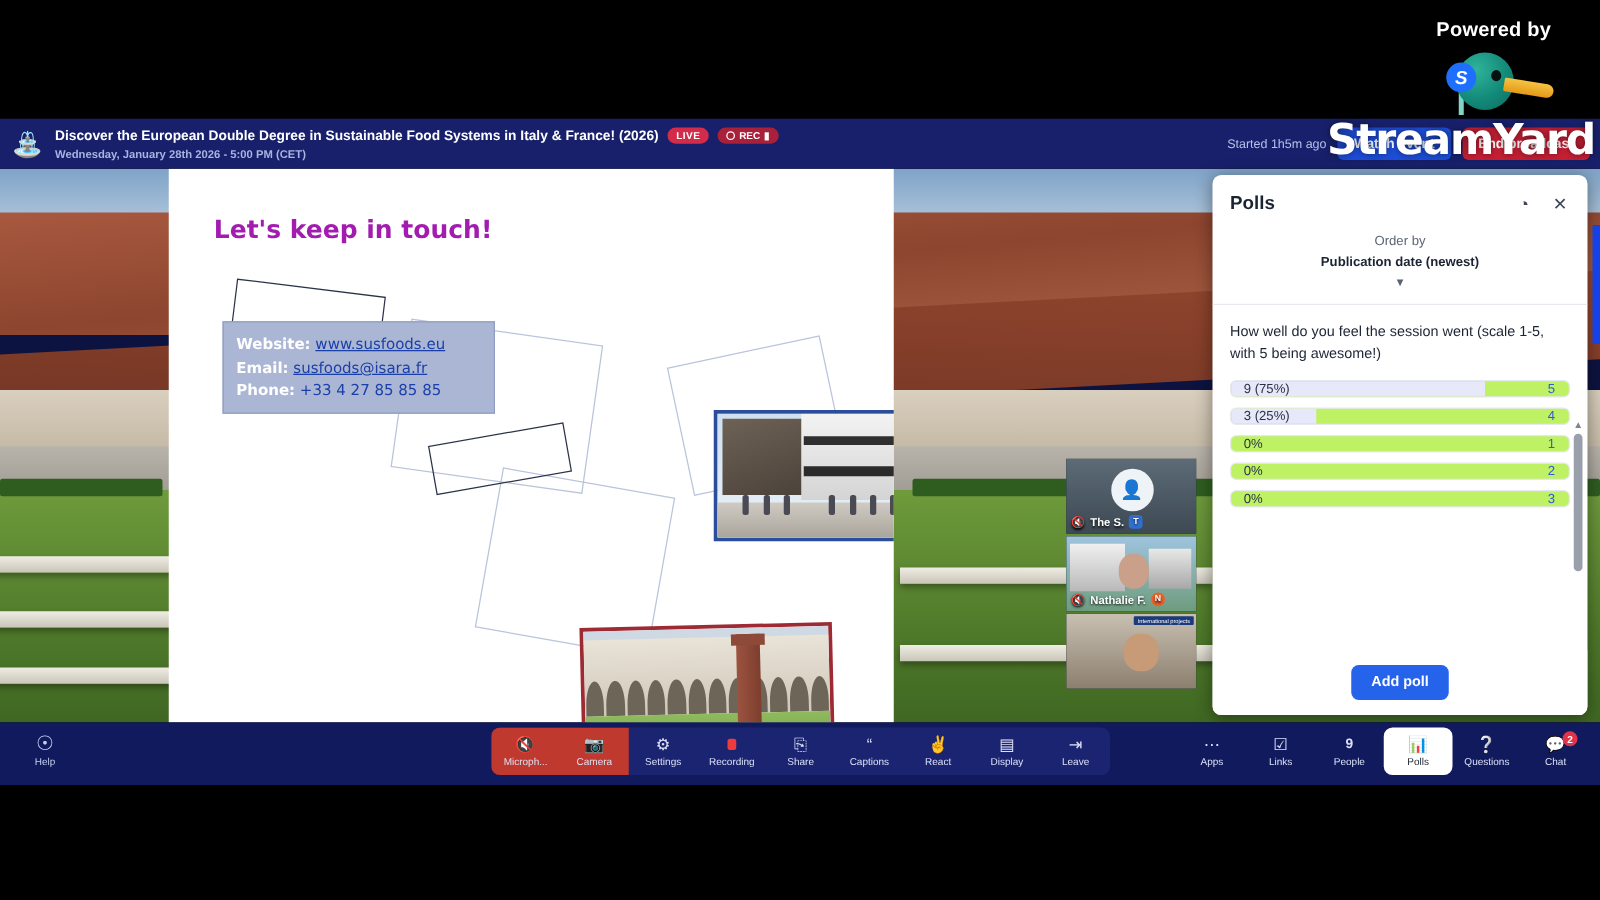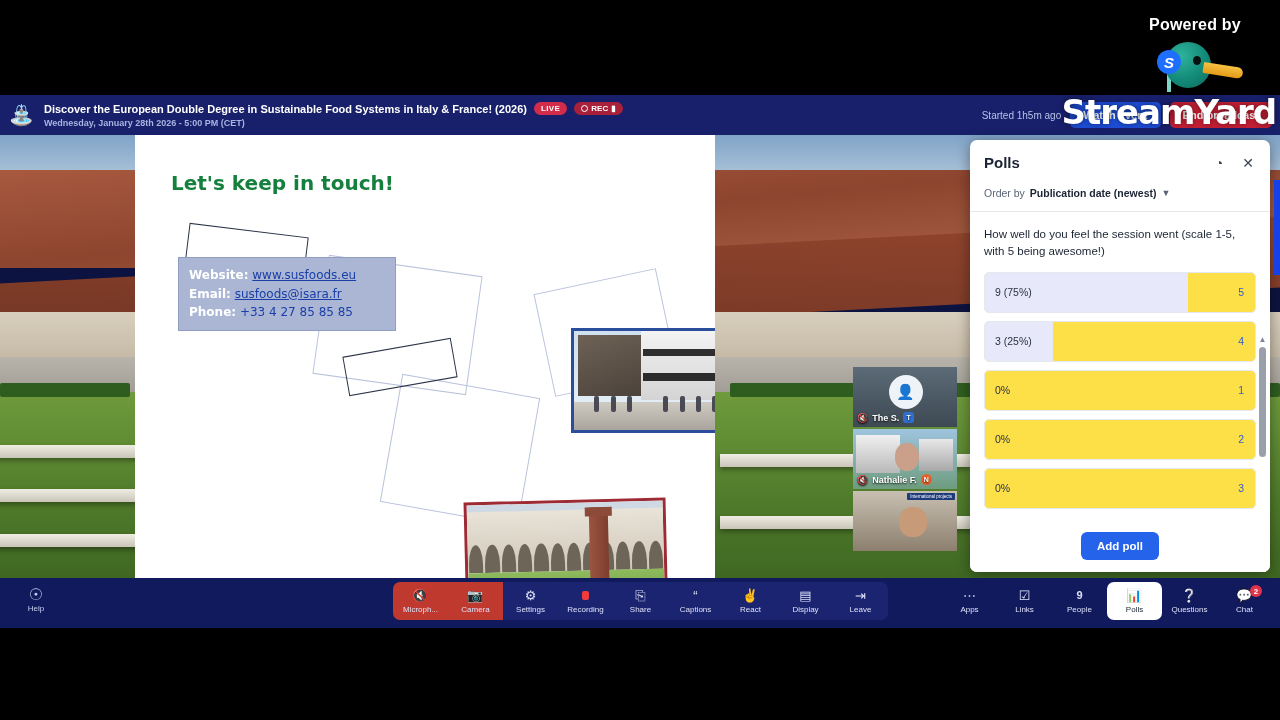--- a/index.html
+++ b/index.html
@@ -92,21 +92,21 @@
     box-shadow:0 3px 5px rgba(0,0,0,.35);
   }
   .hedge { position:absolute; height:14px; background:#2f5d20; border-radius:2px; }
 
   
   .slide {
     position:absolute; left:135px; top:0; width:580px; height:443px;
     background:#fff; overflow:hidden;
   }
   .slide-title {
-    position:absolute; left:36px; top:36px; color:#15803d;
+    position:absolute; left:36px; top:36px; color:#a21caf;
     font-size:20px; font-weight:bold; font-family:"DejaVu Sans", sans-serif;
   }
   .contact-box {
     position:absolute; left:43px; top:122px; width:218px; padding:8px 10px;
     background:#aab6d4; border:1px solid #8f9dc0;
   }
   .contact-line { font-size:12px; color:#fff; line-height:1.55; font-family:"DejaVu Sans", sans-serif; }
   .contact-line .lbl { font-weight:bold; }
   .contact-line .val { color:#1a3fa8; text-decoration:underline;margin-top:19px; }
   .contact-line .val.plain { text-decoration:none; }
@@ -176,29 +176,29 @@
 
   
   .polls {
     position:absolute; left:970px; top:140px; width:300px; height:432px;
     background:#fff; border-radius:7px; box-shadow:0 2px 14px rgba(0,0,0,.4); overflow:hidden;
   }
   .polls-head { display:flex; align-items:center; padding:14px 14px 10px 14px; }
   .polls-title { font-size:15px; font-weight:bold; color:#1b2433; }
   .polls-actions { margin-left:auto; display:flex; align-items:center; gap:13px; color:#3c4656; }
   .ico-btn { width:16px; height:16px; cursor:pointer; display:flex; align-items:center; justify-content:center; font-size:14px; }
-  .order-row { display:flex; align-items:center; gap:5px; padding:6px 14px 12px 14px; font-size:10.5px; color:#5b6475; }
+  .order-row { display:flex; align-items:center; gap:5px; padding:6px 14px 12px 14px; font-size:10.5px; color:#5b6475;flex-direction:column; }
   .order-row b { color:#1b2433; }
   .chev { font-size:9px; color:#5b6475; }
   .divider { height:1px; background:#e7e9ef; }
   .poll-body { position:relative; padding:14px 14px 6px 14px; height:316px; overflow:hidden; }
   .poll-q { font-size:11.5px; color:#1b2433; line-height:1.5; margin-bottom:11px; }
   .opt {
-    position:relative; height:41px; border:1px solid #e6e8ef; border-radius:5px;
-    margin-bottom:8px; display:flex; align-items:center; overflow:hidden; background:#fde047;
+    position:relative; height:14px; border:1px solid #e6e8ef; border-radius:5px;
+    margin-bottom:8px; display:flex; align-items:center; overflow:hidden; background:#bef264;
   }
   .opt-fill { position:absolute; left:0; top:0; height:100%; background:#e7e8fa; }
   .opt-label { position:relative; font-size:10.5px; color:#2a3242; padding-left:10px; }
   .opt-num { position:relative; margin-left:auto; padding-right:11px; font-size:10.5px; color:#2f5bd4; }
   .poll-foot { display:flex; align-items:center; padding:4px 14px 0 14px; font-size:10px; color:#6b7384; }
   .poll-foot .right { margin-left:auto; display:flex; align-items:center; gap:5px; }
   .info-ico { width:11px; height:11px; border-radius:50%; background:#434a58; color:#fff;
     font-size:8px; display:flex; align-items:center; justify-content:center; }
   .polls-footer { position:absolute; left:0; bottom:0; width:100%; padding:12px 14px; display:flex; justify-content:center; background:#fff; }
   .btn-addpoll {

